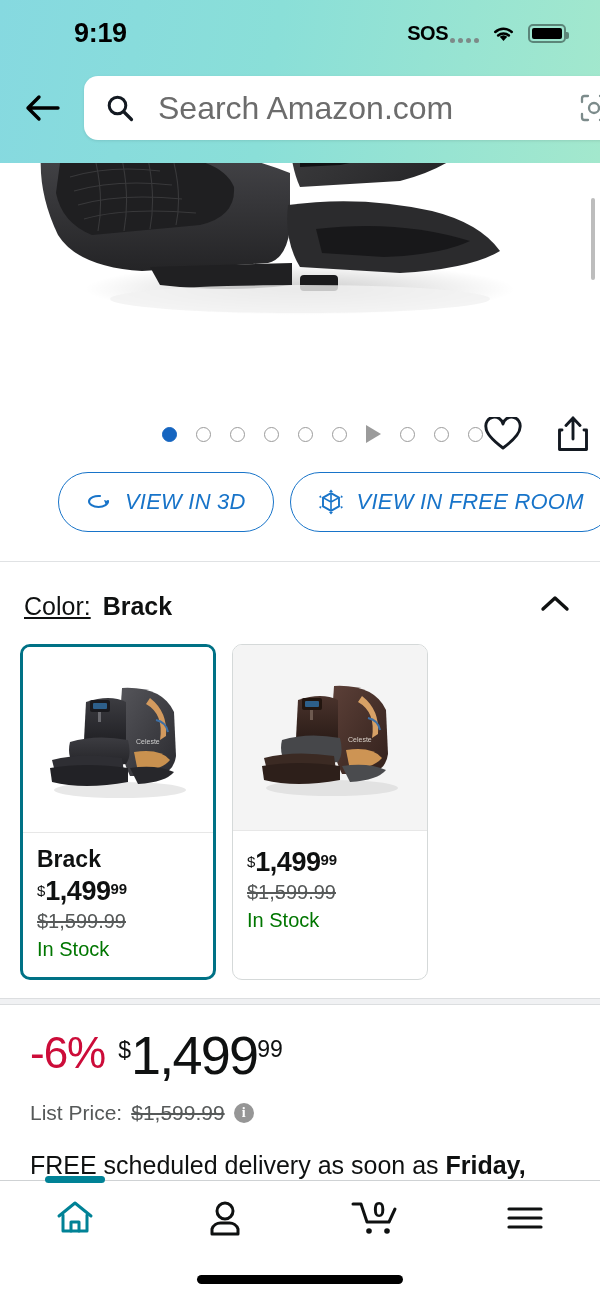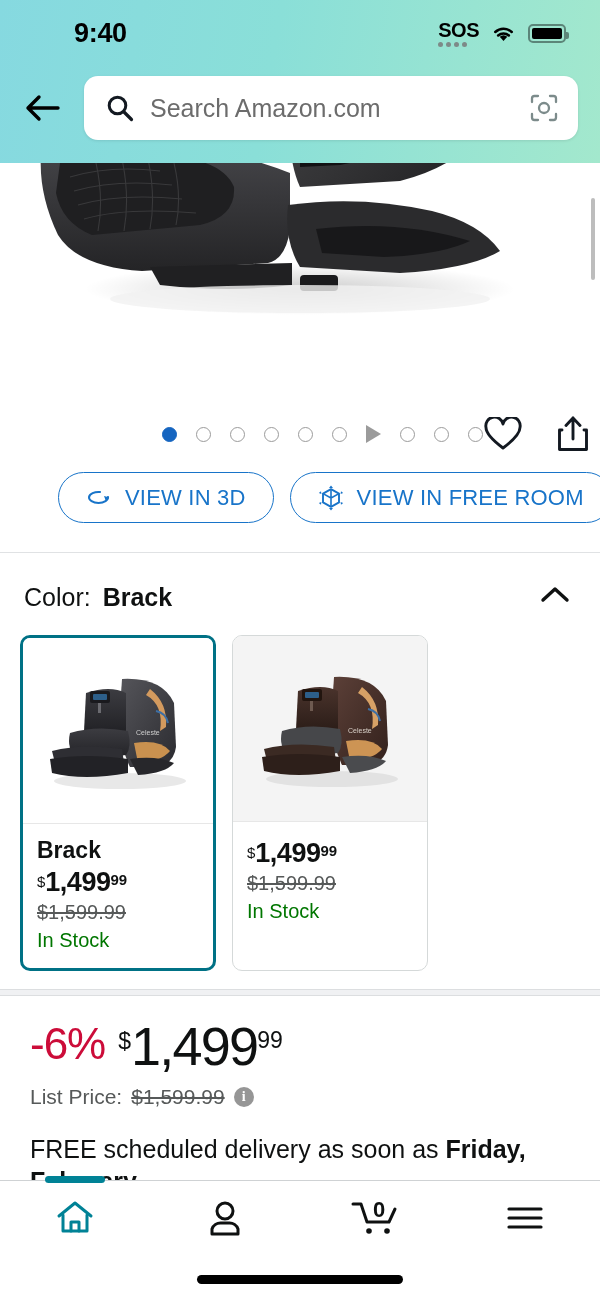--- a/index.html
+++ b/index.html
@@ -34,21 +34,21 @@
     letter-spacing:-0.3px;
     margin-left:74px;
     margin-top:4px;
   }
   .status-right {
     display:flex;
     align-items:center;
     gap:11px;
     margin-top:4px;
   }
-  .sos-wrap { display:flex; flex-direction:column; align-items:flex-start; gap:2px; }
+  .sos-wrap { display:flex; flex-direction:row; align-items:flex-end; gap:2px; }
   .sos-text { font-size:20px; font-weight:bold; letter-spacing:-0.5px; color:#000; line-height:1; }
   .sos-dots { display:flex; gap:3px; }
   .sos-dots i { width:5px; height:5px; border-radius:50%; background:#7d8a88; display:block; }
   .wifi-ico { width:27px; height:20px; }
   .battery {
     width:38px; height:19px;
     border:2px solid rgba(0,0,0,0.42);
     border-radius:5px;
     padding:2px;
     position:relative;
@@ -78,24 +78,24 @@
     border-radius:14px;
     display:flex;
     align-items:center;
     padding:0 18px 0 22px;
     box-shadow:0 1px 3px rgba(0,0,0,0.10);
   }
   .search-input {
     flex:1 1 auto;
     border:none; outline:none;
     font-family:"Liberation Sans", sans-serif;
-    font-size:25px;
+    font-size:32px;
     color:#b91c1c;
     background:transparent;
-    margin-left:16px;
+    margin-left:24px;
   }
   .search-input::placeholder { color:#6c6c6c; }
 
   
   .gallery {
     position:relative;
     height:242px;
     background:#fff;
     overflow:hidden;
   }
@@ -120,44 +120,45 @@
   }
   .dot { width:15px; height:15px; border-radius:50%; border:1.6px solid #9b9b9b; background:transparent; cursor:pointer; }
   .dot.active { background:#1565c0; border-color:#1565c0; }
   .dot.play { width:0; height:0; border:none; border-left:15px solid #9b9b9b; border-top:9px solid transparent; border-bottom:9px solid transparent; background:transparent; border-radius:0; }
   .gal-actions { margin-left:auto; display:flex; align-items:center; gap:30px; }
   .icon-btn { width:40px; height:40px; display:flex; align-items:center; justify-content:center; cursor:pointer; }
 
   
   .view-row { display:flex; gap:16px; padding:9px 0 0 58px; }
   .pill {
-    height:51px;
+    height:60px;
     border:1.6px solid #1874c9;
     border-radius:30px;
     display:inline-flex;
     align-items:center;
     gap:13px;
     padding:4px 27px;
     color:#1874c9;
     font-size:22px;
     letter-spacing:0.2px;
     background:#fff;
     cursor:pointer;
     white-space:nowrap;
+    font-style:italic;
   }
 
   .divider { height:1px; background:#e0e2e4; margin-top:29px; }
   .divider-thick { height:7px; background:#f0f1f3; border-top:1px solid #dcdee0; border-bottom:1px solid #dcdee0; }
 
   
   .color-head {
     display:flex; align-items:center;
     padding:26px 24px 0 24px;
   }
-  .color-label { font-size:25px; color:#0f1111; }
+  .color-label { font-size:25px; color:#0f1111;text-decoration:underline; }
   .color-value { font-size:25px; font-weight:bold; color:#0f1111; margin-left:12px; }
   .chev { margin-left:auto; cursor:pointer; padding:6px; }
 
   .swatches { display:flex; gap:16px; padding:20px 0 0 20px; }
   .swatch {
     width:196px;
     border:1.5px solid #d5d9d9;
     border-radius:10px;
     overflow:hidden;
     background:#fff;
@@ -176,21 +177,21 @@
   .sw-stock { font-size:20px; color:#007600; margin-top:5px; }
 
   
   .price-sec { padding:26px 24px 0 30px; }
   .price-main { display:flex; align-items:flex-start; }
   .pct { font-size:44px; color:#CC0C39; line-height:1; letter-spacing:-1px; }
   .big-price { display:flex; align-items:flex-start; margin-left:13px; color:#0f1111; }
   .big-price .cur { font-size:23px; margin-top:6px; }
   .big-price .whole { font-size:54px; font-weight:500; line-height:0.92; letter-spacing:-1.8px; }
   .big-price .frac { font-size:23px; margin-top:5px; }
-  .list-line { display:flex; align-items:center; gap:9px; margin-top:13px; }
+  .list-line { display:flex; align-items:center; gap:9px; margin-top:20px; }
   .list-lbl { font-size:21px; color:#565959; }
   .list-val { font-size:21px; color:#565959; text-decoration:line-through; }
   .info-ico {
     width:20px;height:20px;border-radius:50%;background:#969696;
     color:#fff;font-size:14px;font-weight:bold;display:flex;align-items:center;justify-content:center;
     cursor:pointer; font-family:"Liberation Serif", serif;
   }
   .delivery { font-size:25px; color:#0f1111; margin-top:24px; line-height:1.3; }
   .delivery b { font-weight:bold; }
 
@@ -212,21 +213,21 @@
     left:50%; top:16px; transform:translateX(-2px);
   }
   .home-ind { position:absolute; bottom:14px; left:50%; transform:translateX(-50%); width:206px; height:9px; background:#000; border-radius:6px; }
 </style>
 </head>
 <body>
 
 <div class="header">
 
   <div class="statusbar">
-    <div class="status-time">9:40</div>
+    <div class="status-time">9:19</div>
     <div class="status-right">
       <div class="sos-wrap">
         <div class="sos-text">SOS</div>
         <div class="sos-dots">
             <i></i>
             <i></i>
             <i></i>
             <i></i>
           </div>
       </div>

